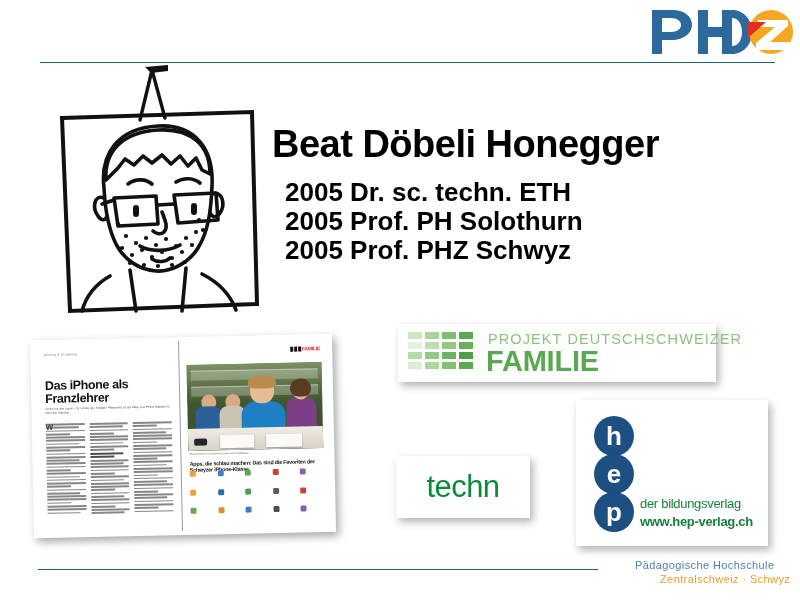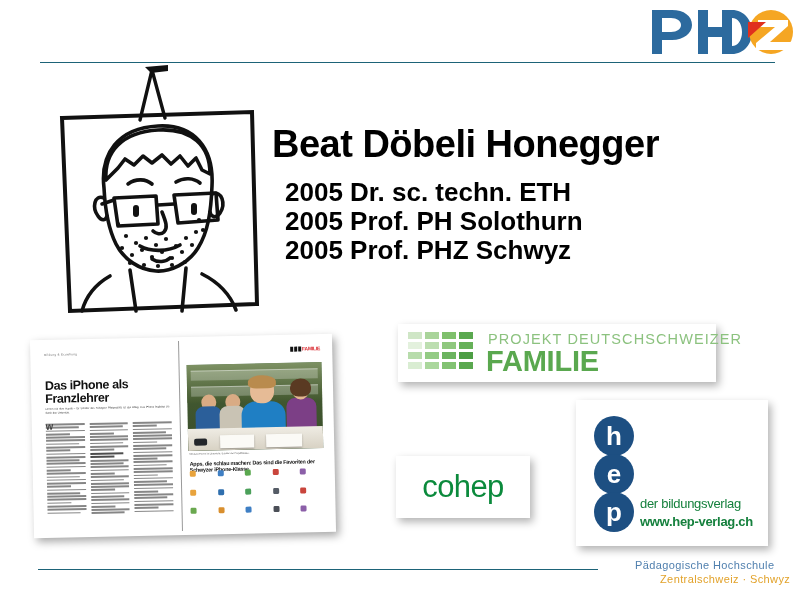--- a/index.html
+++ b/index.html
@@ -655,21 +655,21 @@
         <span class="lp-b" style="width:14px;background:#aad79c"></span>
         <span class="lp-b" style="width:14px;background:#82c272"></span>
         <span class="lp-b" style="width:14px;background:#5aa84f"></span>
       </div>
     </div>
     <div id="lehrplan-top">PROJEKT DEUTSCHSCHWEIZER</div>
     <div id="lehrplan-main">FAMILIE</div>
   </div>
 
   <div class="logo-card" id="cohep-card">
-    <div id="cohep-text">cohep</div>
+    <div id="cohep-text">techn</div>
   </div>
 
   <div class="logo-card" id="hep-card">
     <div class="hep-circle" id="hep-h">h</div>
     <div class="hep-circle" id="hep-e">e</div>
     <div class="hep-circle" id="hep-p">p</div>
     <div id="hep-tag">der bildungsverlag</div>
     <div id="hep-url">www.hep-verlag.ch</div>
   </div>
 

